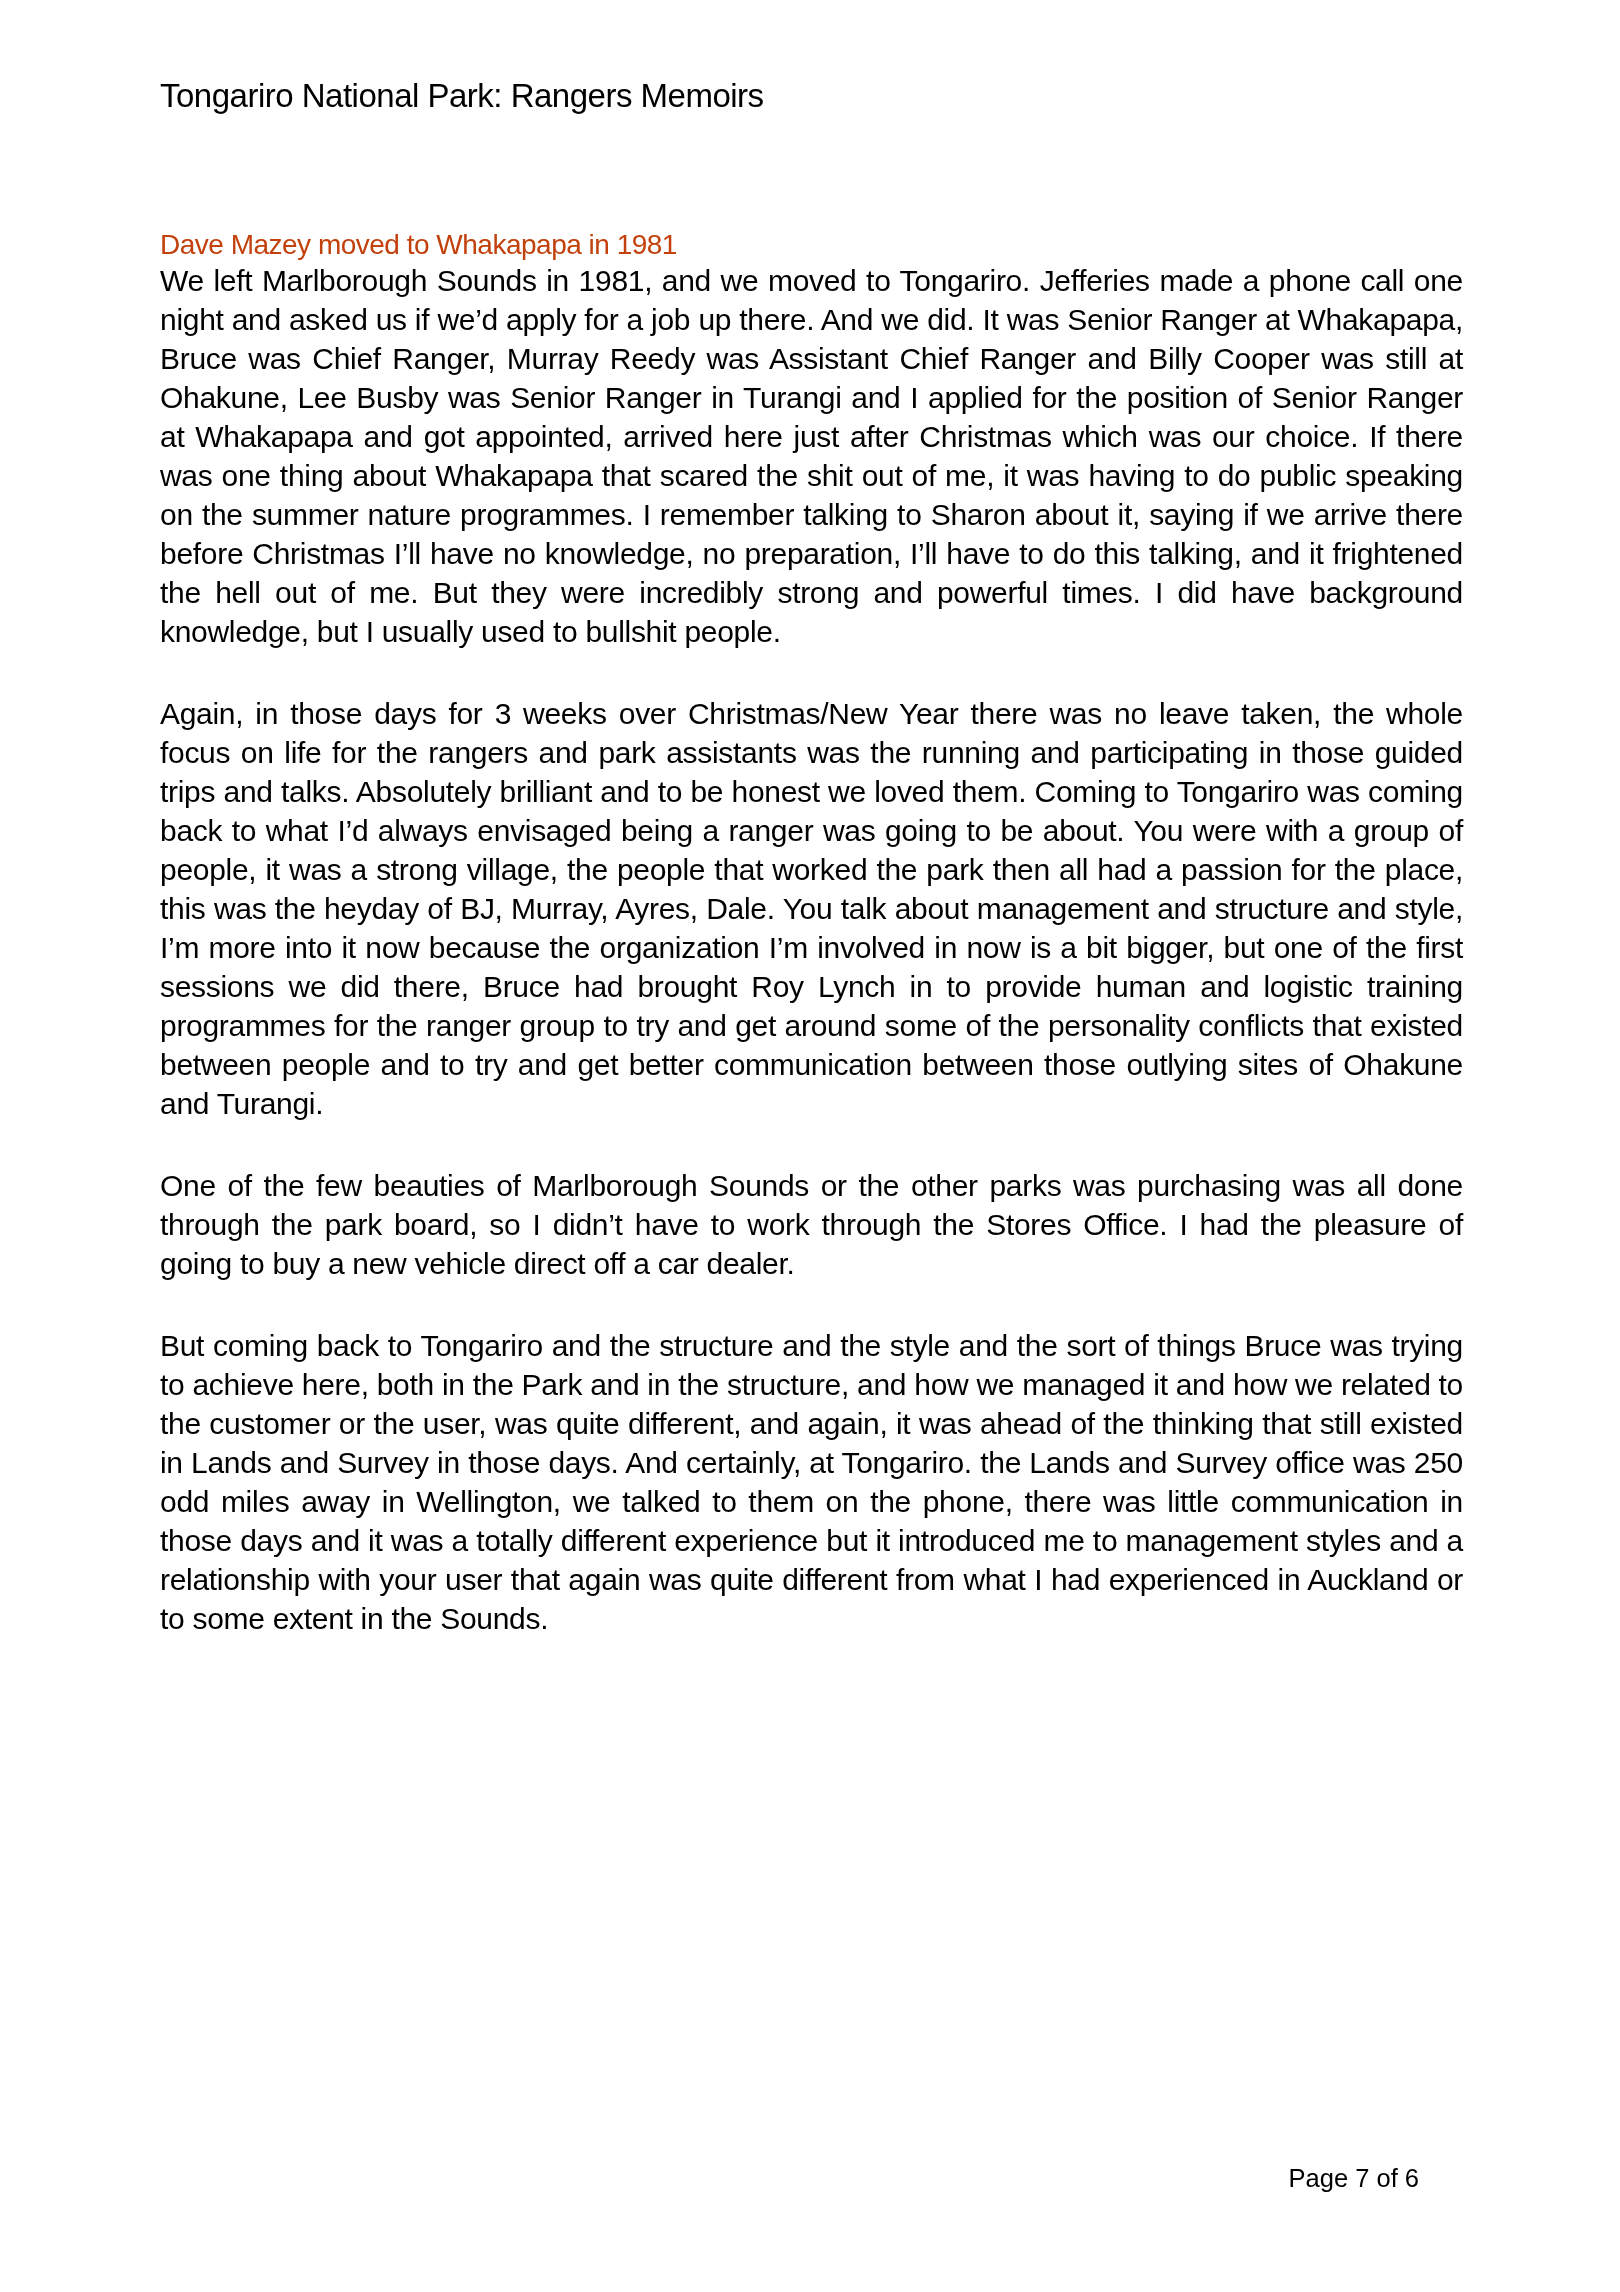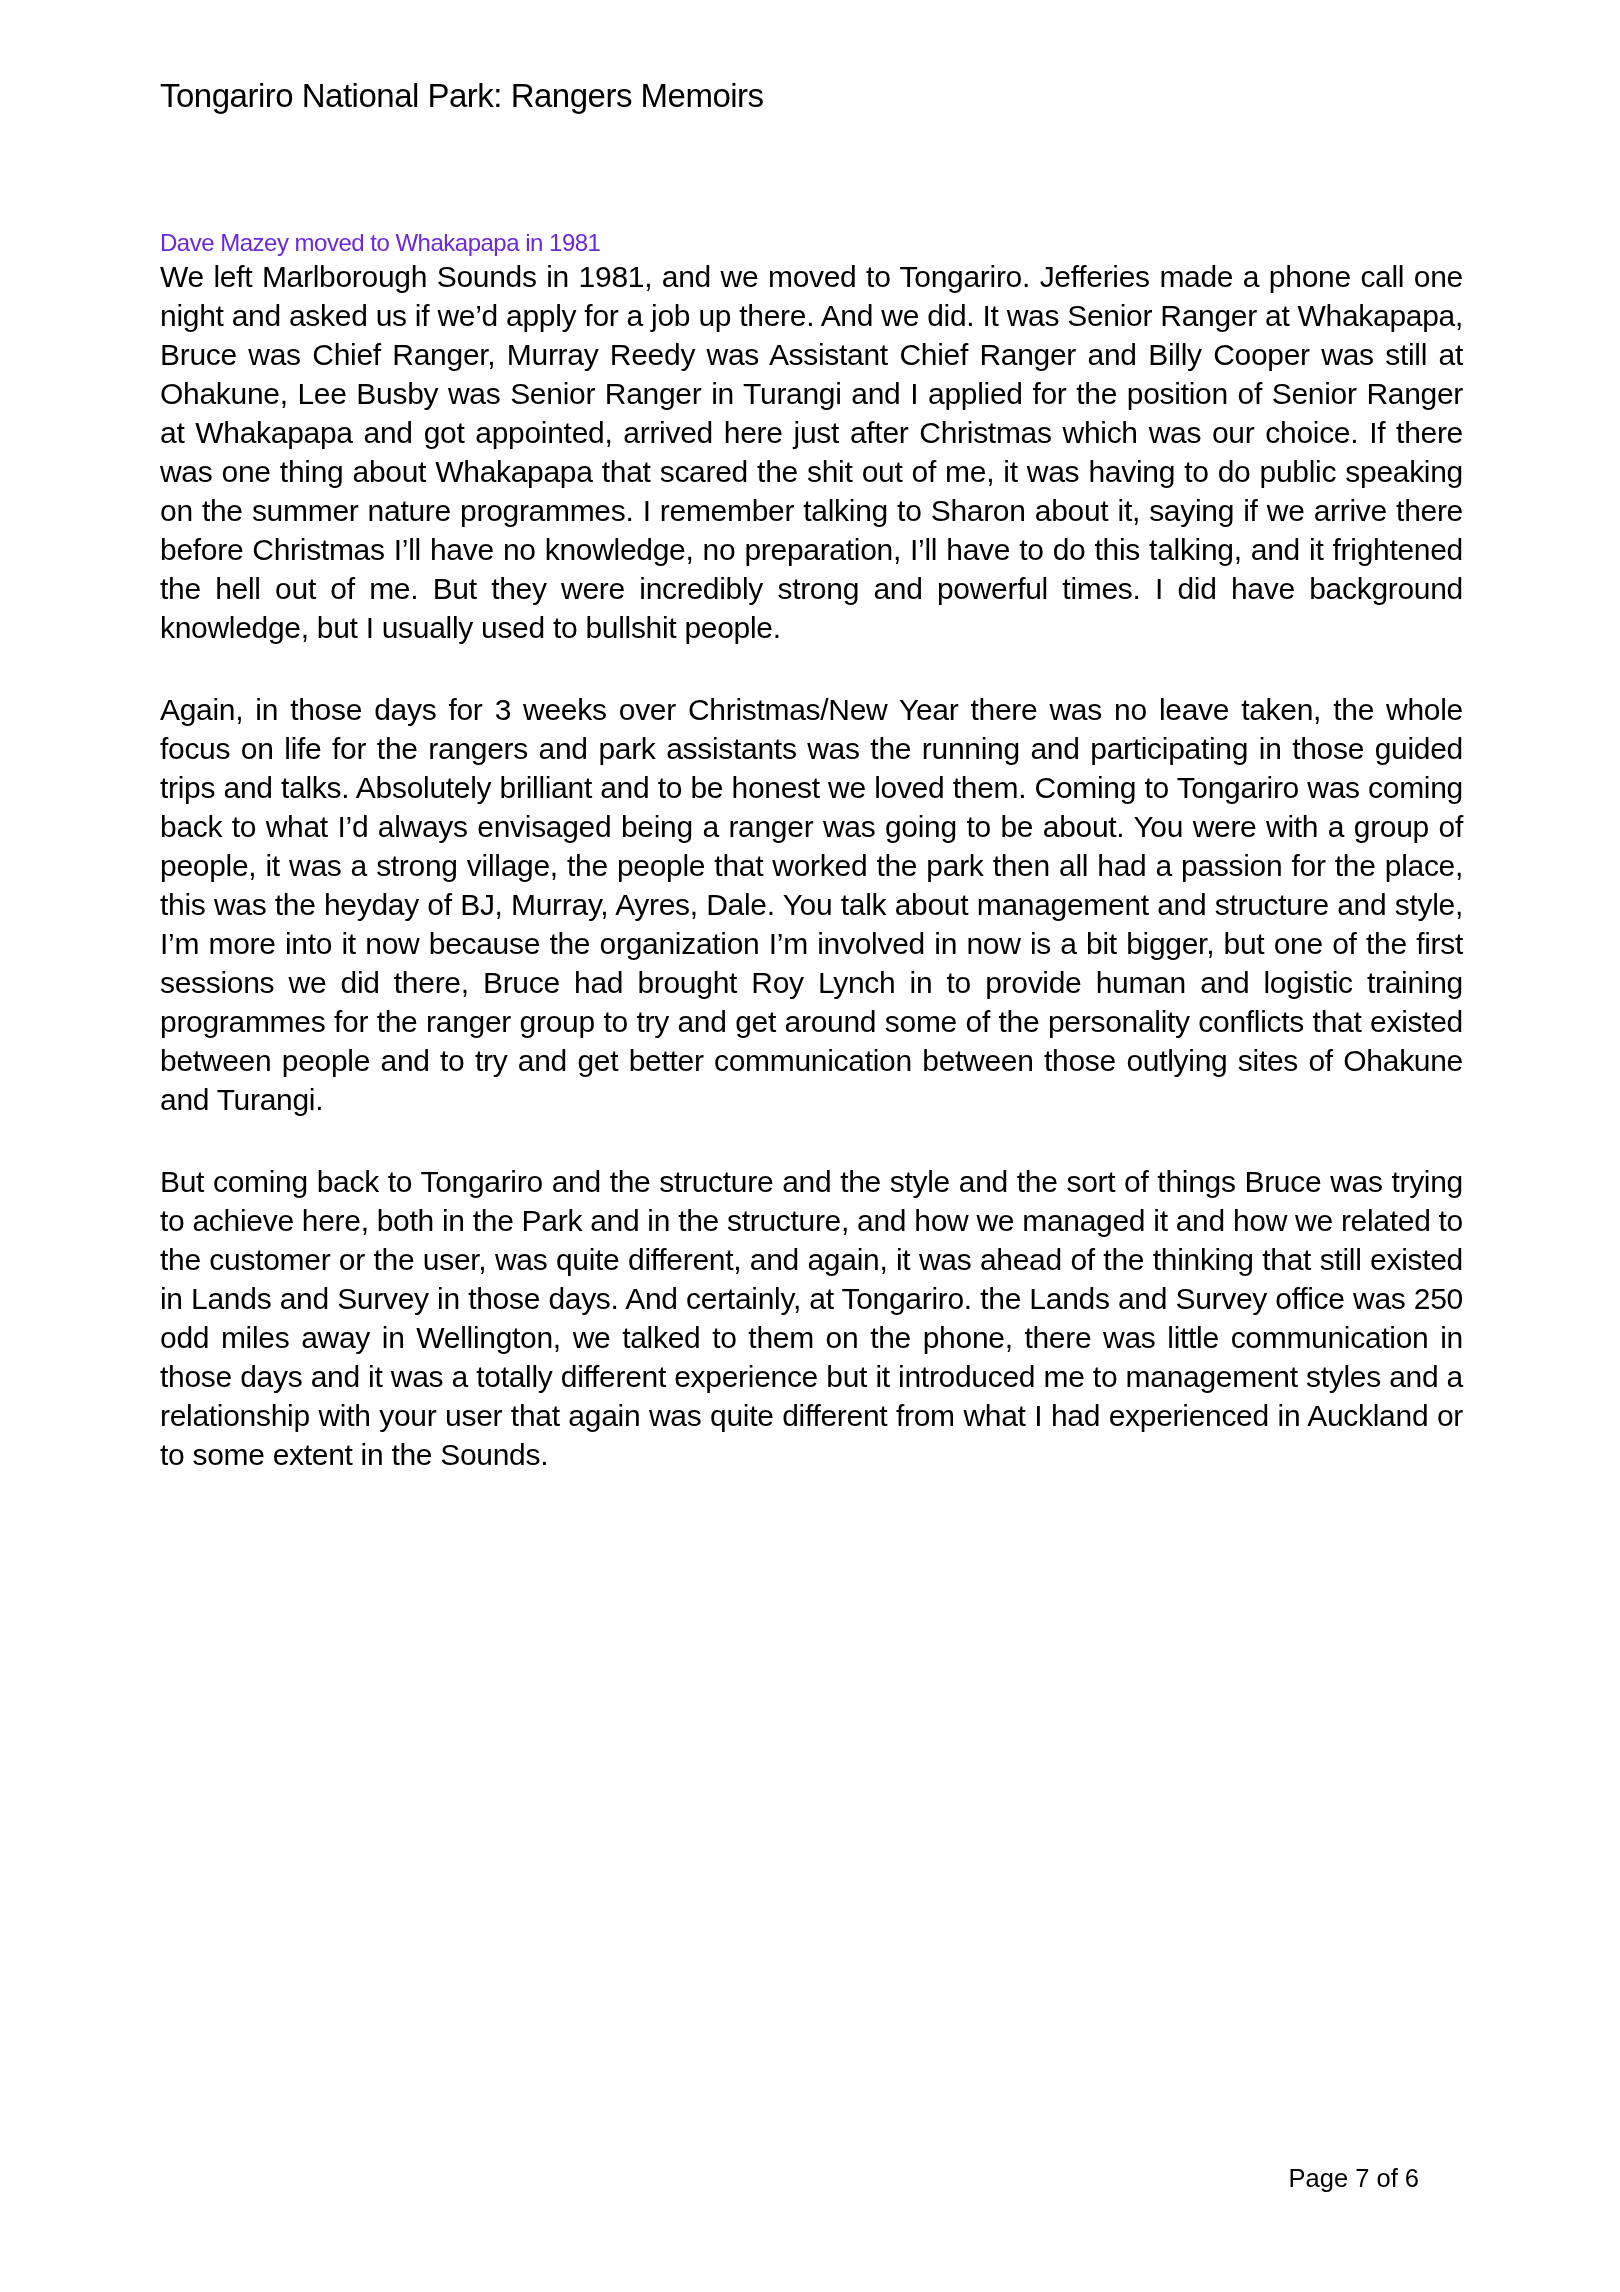--- a/index.html
+++ b/index.html
@@ -19,25 +19,25 @@
     overflow: hidden;
   }
   .doc-title {
     font-size: 33px;
     font-weight: 400;
     letter-spacing: -0.5px;
     margin: 15.7px 0 0 0;
     color: #000000;
   }
   .doc-heading {
-    font-size: 24px;
+    font-size: 28px;
     font-weight: 400;
     letter-spacing: -0.5px;
     margin: 114px 0 0 0;
-    color: #6d28d9;
+    color: #c2410c;
   }
   .body-text p {
     font-size: 30px;
     line-height: 39px;
     letter-spacing: -0.3px;
     text-align: justify;
     margin: 0 0 43px 0;
   }
   .body-text p:first-child {
   }
@@ -55,19 +55,20 @@
 
 <div class="page">
 
   <h1 class="doc-title">Tongariro National Park: Rangers Memoirs</h1>
 
   <h2 class="doc-heading">Dave Mazey moved to Whakapapa in 1981</h2>
 
   <div class="body-text">
     <p>We left Marlborough Sounds in 1981, and we moved to Tongariro. Jefferies made a phone call one night and asked us if we’d apply for a job up there. And we did. It was Senior Ranger at Whakapapa, Bruce was Chief Ranger, Murray Reedy was Assistant Chief Ranger and Billy Cooper was still at Ohakune, Lee Busby was Senior Ranger in Turangi and I applied for the position of Senior Ranger at Whakapapa and got appointed, arrived here just after Christmas which was our choice. If there was one thing about Whakapapa that scared the shit out of me, it was having to do public speaking on the summer nature programmes. I remember talking to Sharon about it, saying if we arrive there before Christmas I’ll have no knowledge, no preparation, I’ll have to do this talking, and it frightened the hell out of me. But they were incredibly strong and powerful times. I did have background knowledge, but I usually used to bullshit people.</p>
     <p>Again, in those days for 3 weeks over Christmas/New Year there was no leave taken, the whole focus on life for the rangers and park assistants was the running and participating in those guided trips and talks.  Absolutely brilliant and to be honest we loved them.  Coming to Tongariro was coming back to what I’d always envisaged being a ranger was going to be about. You were with a group of people, it was a strong village, the people that worked the park then all had a passion for the place, this was the heyday of BJ, Murray, Ayres, Dale. You talk about management and structure and style, I’m more into it now because the organization I’m involved in now is a bit bigger, but one of the first sessions we did there, Bruce had brought Roy Lynch in to provide human and logistic training programmes for the ranger group to try and get around some of the personality conflicts that existed between people and to try and get better communication between those outlying sites of Ohakune and Turangi.</p>
+    <p>One of the few beauties of Marlborough Sounds or the other parks was purchasing was all done through the park board, so I didn’t have to work through the Stores Office.  I had the pleasure of going to buy a new vehicle direct off a car dealer.</p>
     <p>But coming back to Tongariro and the structure and the style and the sort of things Bruce was trying to achieve here, both in the Park and in the structure, and how we managed it and how we related to the customer or the user, was quite different, and again, it was ahead of the thinking that still existed in Lands and Survey in those days. And certainly, at Tongariro. the Lands and Survey office was 250 odd miles away in Wellington, we talked to them on the phone, there was little communication in those  days  and it was a  totally different experience but it introduced me to management styles and a relationship with your user that again was quite different from what I had experienced in Auckland or to some extent in the Sounds.</p>
   </div>
 
   <div class="page-footer">Page 7 of 6</div>
 
 </div>
 
 
 </body></html>

